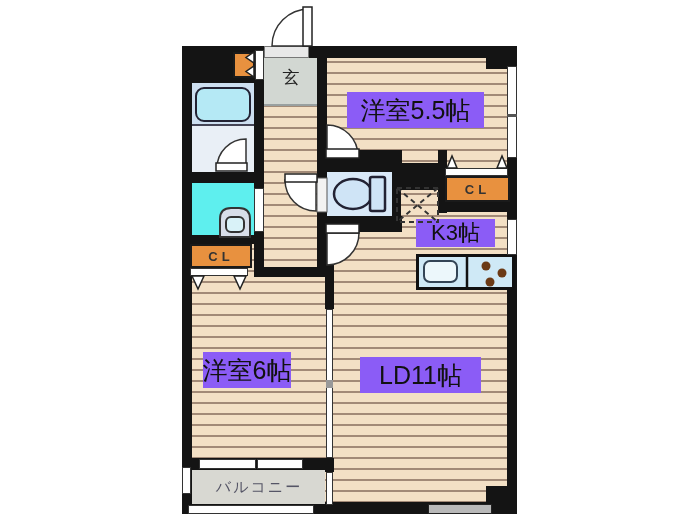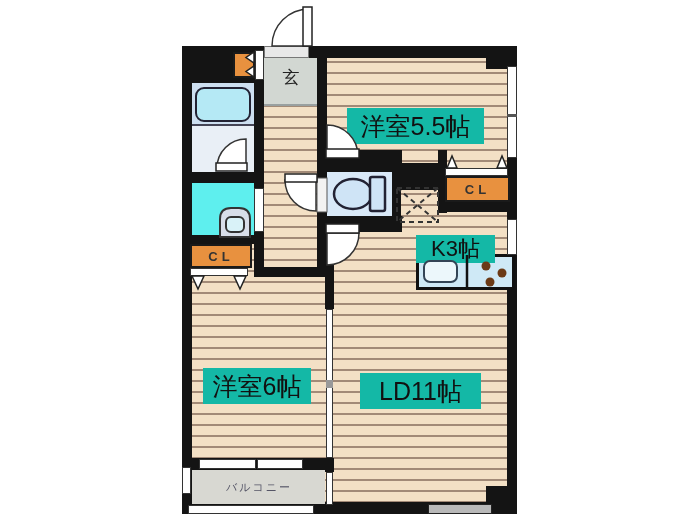--- a/index.html
+++ b/index.html
@@ -9,22 +9,22 @@
     overflow:hidden;
   }
   .abs{position:absolute;box-sizing:border-box;}
   
   .wood{
     background-color:#f3e0c5;
     background-image:repeating-linear-gradient(180deg,#a28a77 0px,#a28a77 2px,rgba(0,0,0,0) 2px,rgba(0,0,0,0) 11px);
   }
   .wall{background:#141414;}
   .label{
-    background:#14b8a6;color:#111;display:flex;align-items:center;justify-content:center;
-    white-space:nowrap;line-height:1;margin-top:16px;
+    background:#8b5cf6;color:#111;display:flex;align-items:center;justify-content:center;
+    white-space:nowrap;line-height:1;
   }
   .winbar{background:#fff;border:1px solid #333;}
   .orangebox{background:#e8913f;border:2px solid #1a1a1a;display:flex;align-items:center;justify-content:center;
     color:#333;font-size:13px;letter-spacing:4px;font-weight:bold;}
   svg{position:absolute;left:0;top:0;}
 </style>
 </head>
 <body>
 
 <div class="abs wood" style="left:186px;top:50px;width:326px;height:460px;"></div>
@@ -88,25 +88,25 @@
 <div class="abs" style="left:428px;top:504px;width:64px;height:10px;background:#b9b9b9;border:1px solid #222;"></div>
 <div class="abs winbar" style="left:326px;top:309px;width:7px;height:149px;"></div>
 <div class="abs" style="left:326px;top:380px;width:7px;height:8px;background:#999;"></div>
 <div class="abs winbar" style="left:326px;top:472px;width:7px;height:33px;"></div>
 <div class="abs winbar" style="left:199px;top:459px;width:57px;height:10px;"></div>
 <div class="abs winbar" style="left:257px;top:459px;width:46px;height:10px;"></div>
 
 <div class="abs" style="left:192px;top:470px;width:133px;height:34px;background:#d8d8d2;"></div>
 <div class="abs winbar" style="left:182px;top:467px;width:9px;height:27px;"></div>
 <div class="abs winbar" style="left:188px;top:505px;width:126px;height:9px;"></div>
-<div class="abs" style="left:200px;top:477px;width:118px;height:20px;font-size:11px;color:#556;display:flex;align-items:center;justify-content:center;letter-spacing:2px;">バルコニー</div>
+<div class="abs" style="left:200px;top:477px;width:118px;height:20px;font-size:15px;color:#556;display:flex;align-items:center;justify-content:center;letter-spacing:2px;">バルコニー</div>
 
 <div class="abs label" style="left:347px;top:92px;width:137px;height:36px;font-size:25px;">洋室5.5帖</div>
 <div class="abs label" style="left:416px;top:219px;width:79px;height:28px;font-size:22px;">K3帖</div>
-<div class="abs label" style="left:203px;top:352px;width:108px;height:36px;font-size:25px;">洋室6帖</div>
+<div class="abs label" style="left:203px;top:352px;width:88px;height:36px;font-size:25px;">洋室6帖</div>
 <div class="abs label" style="left:360px;top:357px;width:121px;height:36px;font-size:25px;">LD11帖</div>
 
 <svg width="700" height="525" viewBox="0 0 700 525">
 
   <g>
     <path d="M309,46 L309,9 A37,37 0 0,0 272,46 Z" fill="#fff" stroke="#333" stroke-width="1.5"></path>
     <rect x="303" y="7" width="9" height="39" fill="#fff" stroke="#222" stroke-width="1.5"></rect>
   </g>
 
   <g>

